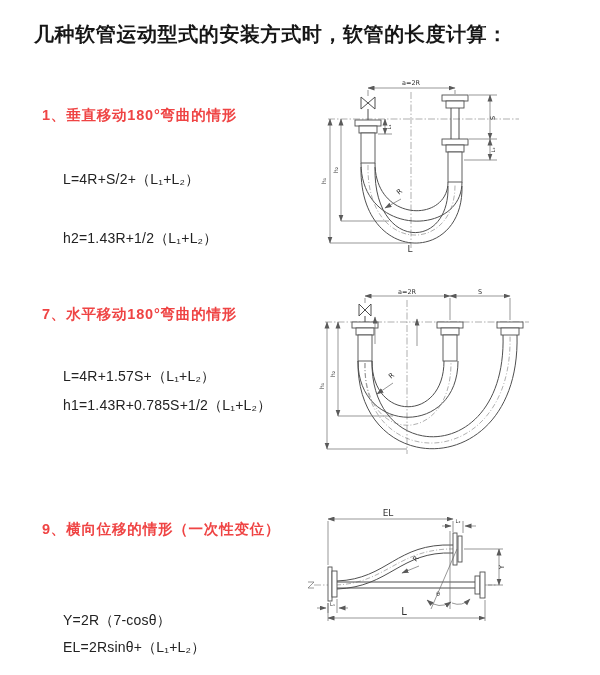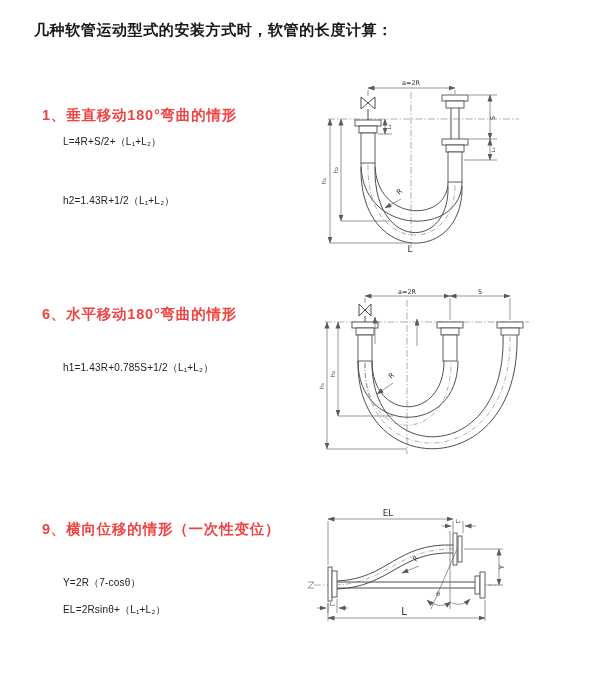--- a/index.html
+++ b/index.html
@@ -3,51 +3,52 @@
 <meta charset="utf-8">
 <style>
   html,body{margin:0;padding:0;}
   body{background:#e8e8e8;}
   .page{
     position:relative;width:600px;height:675px;background:#ffffff;
     font-family:"Liberation Sans","DejaVu Sans",sans-serif;color:#1c1c1c;
     overflow:hidden;
   }
   .title{
-    position:absolute;left:34px;top:21px;font-size:15px;font-weight:600;
+    position:absolute;left:34px;top:21px;font-size:20px;font-weight:600;
     letter-spacing:0.6px;color:#161616;
   }
   .heading{
     position:absolute;font-size:14.5px;font-weight:600;letter-spacing:0.8px;
     color:#ef4444;white-space:nowrap;
   }
   .formula{
-    position:absolute;font-size:10px;font-weight:500;letter-spacing:0.2px;
-    color:#222;white-space:nowrap;
+    position:absolute;font-size:14px;font-weight:500;letter-spacing:0.2px;
+    color:#222;white-space:nowrap;margin-top:36px;
   }
   .dg{position:absolute;}
   .dg text{font-family:"DejaVu Sans","Liberation Sans",sans-serif;fill:#333;}
   .obj{stroke:#4f4f4f;stroke-width:1;fill:none;}
   .objf{stroke:#4f4f4f;stroke-width:0.9;fill:#ffffff;}
   .dim{stroke:#6a6a6a;stroke-width:0.7;fill:none;}
   .cl{stroke:#7a7a7a;stroke-width:0.6;fill:none;stroke-dasharray:7 2 1.5 2;}
   .hcl{stroke:#7a7a7a;stroke-width:0.6;fill:none;stroke-dasharray:5 2 1 2;}
 </style>
 </head>
 <body>
 
 <div class="page">
 
   <div class="title">几种软管运动型式的安装方式时，软管的长度计算：</div>
 
   <div class="heading" style="left:42px;top:106px">1、垂直移动180°弯曲的情形</div>
   <div class="formula" style="left:63px;top:135px">L=4R+S/2+（L₁+L₂）</div>
   <div class="formula" style="left:63px;top:194px">h2=1.43R+1/2（L₁+L₂）</div>
 
-  <div class="heading" style="left:42px;top:305px">6、水平移动180°弯曲的情形</div>
+  <div class="heading" style="left:42px;top:305px">7、水平移动180°弯曲的情形</div>
+  <div class="formula" style="left:63px;top:332px">L=4R+1.57S+（L₁+L₂）</div>
   <div class="formula" style="left:63px;top:361px">h1=1.43R+0.785S+1/2（L₁+L₂）</div>
 
   <div class="heading" style="left:42px;top:520px">9、横向位移的情形（一次性变位）</div>
   <div class="formula" style="left:63px;top:576px">Y=2R（7-cosθ）</div>
   <div class="formula" style="left:63px;top:603px">EL=2Rsinθ+（L₁+L₂）</div>
 
   <svg class="dg" style="left:315px;top:75px" width="215" height="180" viewBox="0 0 215 180">
     <defs>
       <marker id="ahe1" markerWidth="8" markerHeight="6" refX="6.5" refY="2.5" orient="auto" markerUnits="userSpaceOnUse">
         <path d="M0,0 L7,2.5 L0,5 Z" fill="#5a5a5a"></path>

